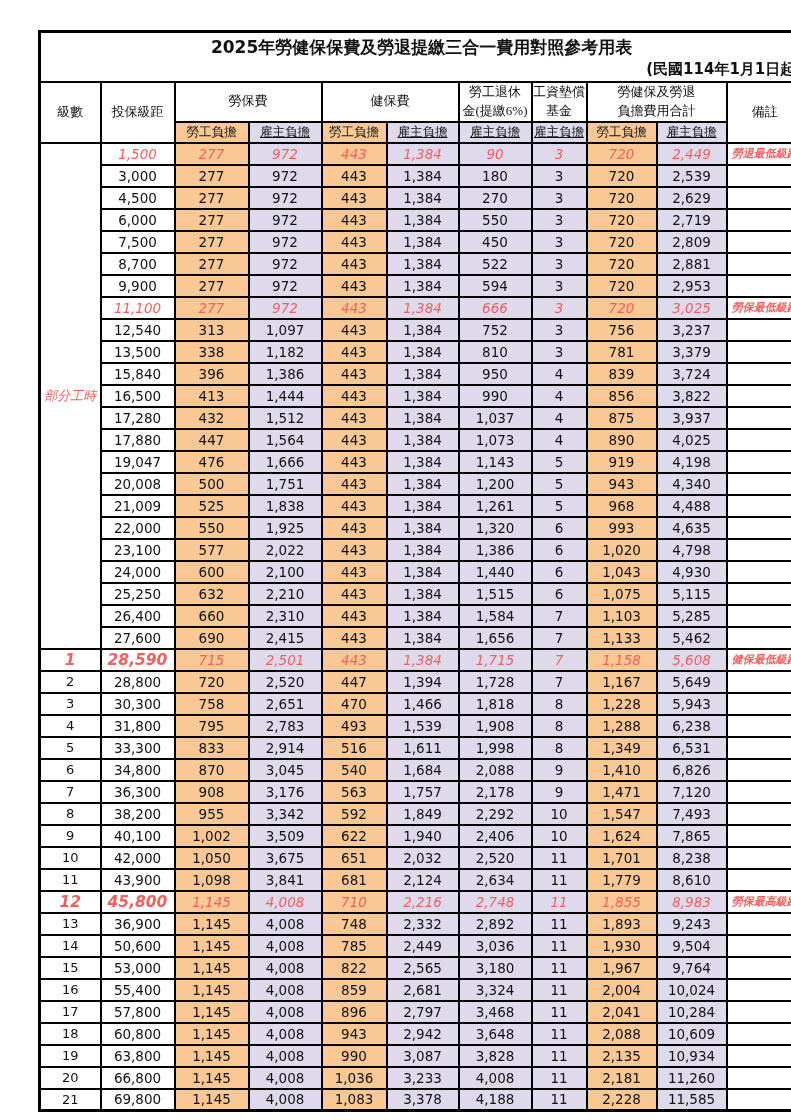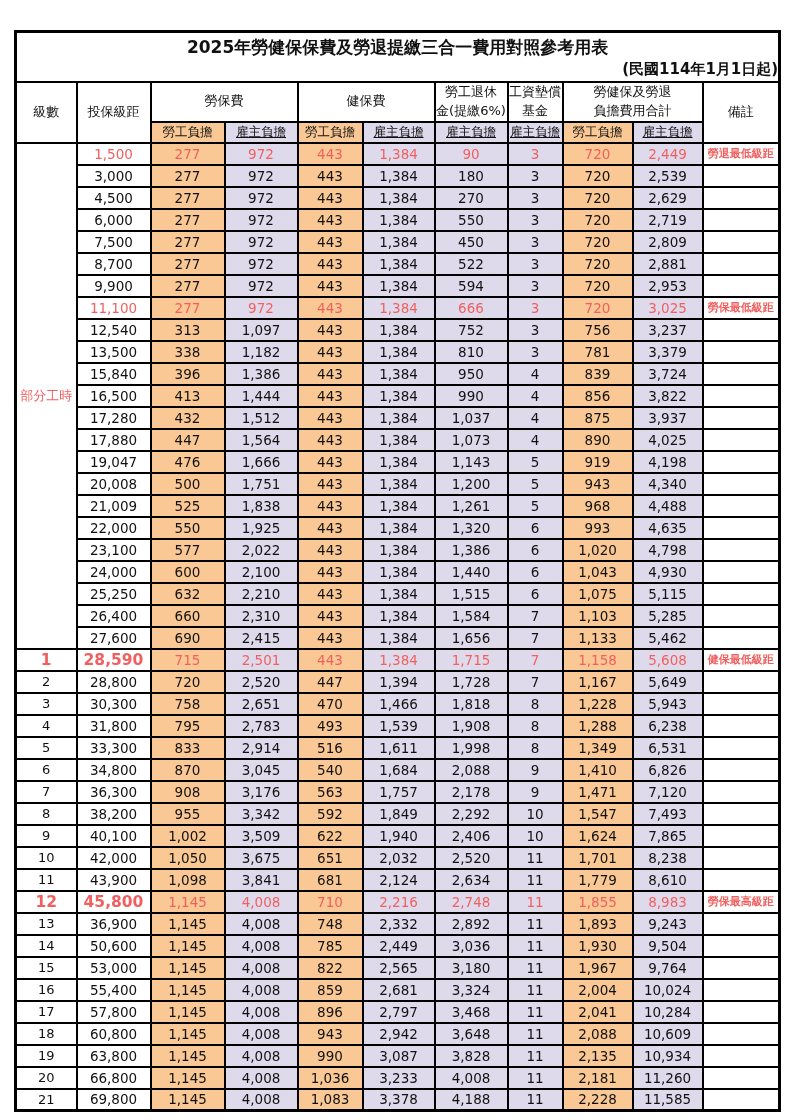--- a/index.html
+++ b/index.html
@@ -1,21 +1,21 @@
 <!DOCTYPE html>
 <html style="--emp-bg: #F9C894; --er-bg: #DEDAEC; --value-red: #F25F5F; --note-red: #FF4040;"><head>
 <meta charset="utf-8">
 <style>
   * { margin: 0; padding: 0; box-sizing: border-box; }
   html, body { background: #ffffff; width: 791px; }
   body {
     font-family: "DejaVu Sans", "Liberation Sans", sans-serif;
     color: #111;
   }
-  .page { padding: 30px 13px 0 14px; }
+  .page { padding: 30px 13px 0 14px; margin-left: 24px; }
 
   table.fee-table {
     border-collapse: collapse;
     table-layout: fixed;
     width: 764px;
   }
   .fee-table th, .fee-table td {
     border: 2px solid #000;
     text-align: center;
     vertical-align: middle;
@@ -27,28 +27,28 @@
   
   .title-cell { height: 50px; border-bottom: 3px solid #000; background: #fff; }
   .doc-title   { font-size: 17px; font-weight: bold; line-height: 1.45; }
   .doc-subtitle{ font-size: 15px; font-weight: bold; line-height: 1.2; text-align: right; }
 
   
   .group-row th { height: 40px; font-size: 13px; font-weight: normal; background: #fff; line-height: 1.4; }
   .sub-row th   { height: 21px; font-size: 12.5px; font-weight: normal; }
   th.emp-h { background: var(--emp-bg); }
   th.er-h  { background: var(--er-bg); text-decoration: underline; }
-  .two-line span { display: block; }
+  .two-line span { display: block; font-family: Liberation Serif, serif; }
 
   
   .data-row td { height: 22px; font-size: 13.5px; background: #fff; }
   .data-row td.emp { background: var(--emp-bg); }
   .data-row td.er  { background: var(--er-bg); }
   .data-row td.note { font-size: 11px; font-weight: bold; color: var(--note-red); }
-  .data-row.red td { color: var(--value-red); }
+  .data-row.red td { color: var(--value-red); font-style: italic; }
   .data-row.big td.level,
   .data-row.big td.salary { font-size: 15.5px; font-weight: 600; }
   td.level { font-size: 13px; }
 </style>
 </head>
 <body>
 
 <div class="page">
   <table class="fee-table">
     <colgroup>

